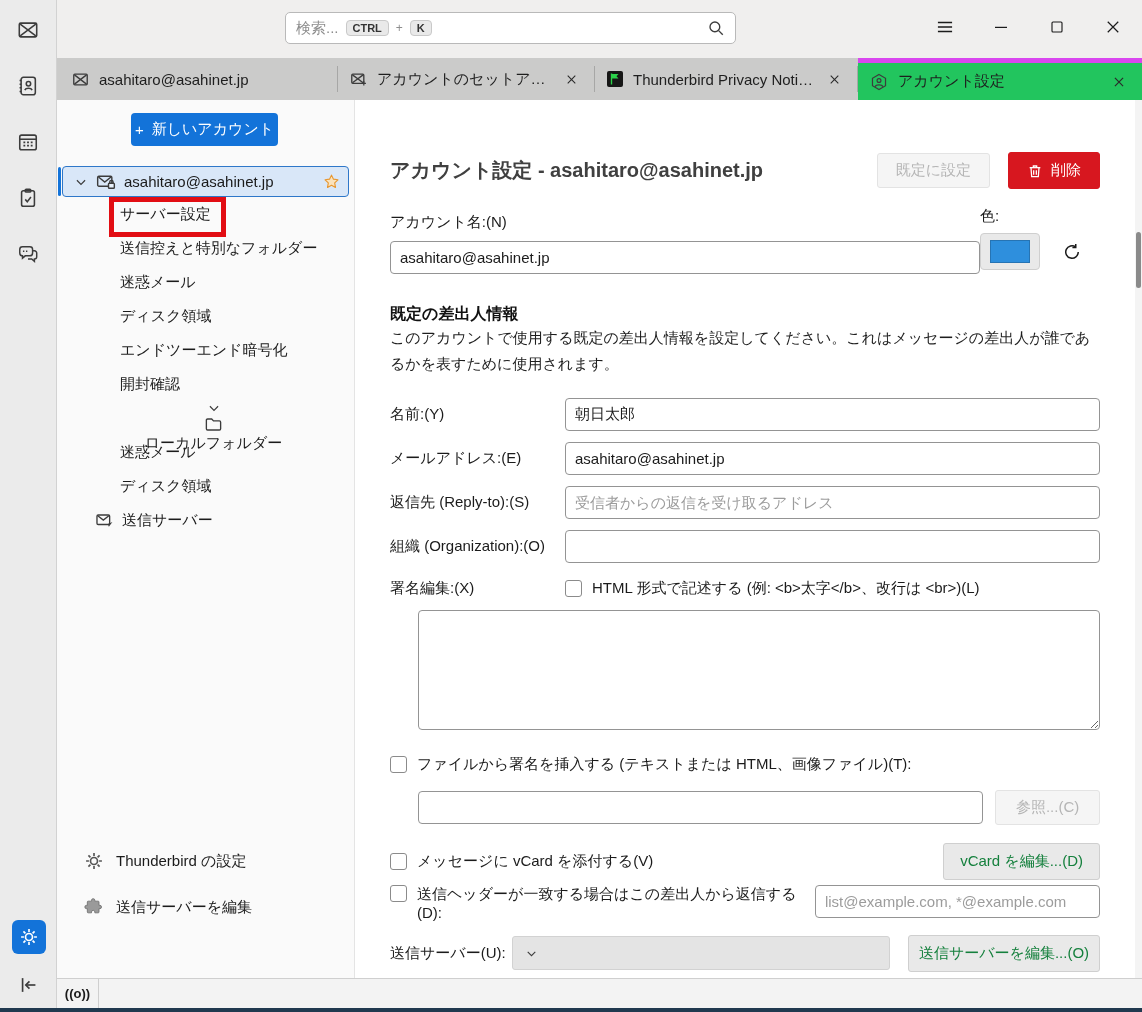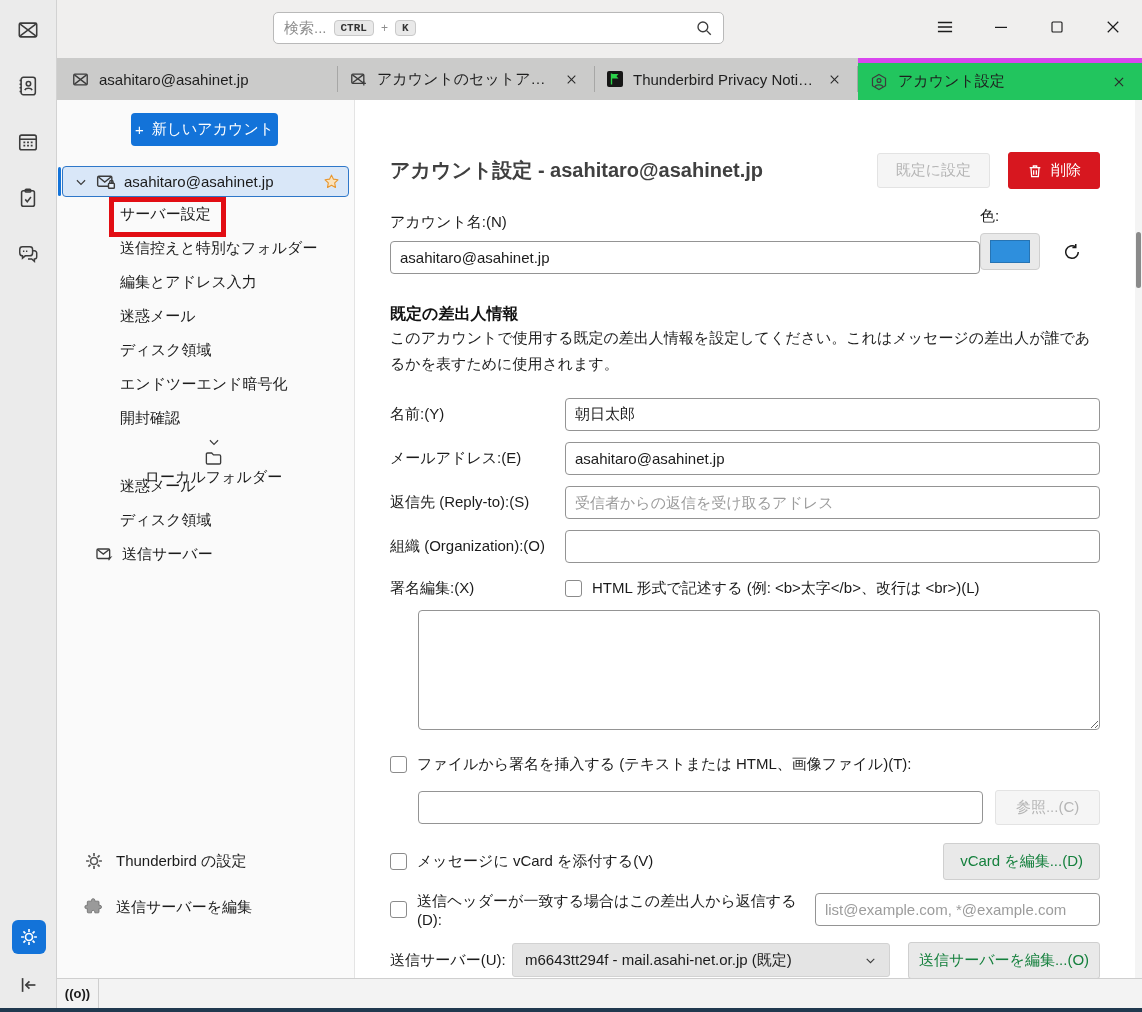--- a/index.html
+++ b/index.html
@@ -11,23 +11,23 @@
   .rail { position:absolute; left:0; top:0; width:57px; height:100%; background:#ebebeb; border-right:1px solid #d2d2d2; z-index:5; }
   .rail-top { display:flex; flex-direction:column; align-items:center; gap:22px; padding-top:13px; }
   .rail-btn { width:34px; height:34px; display:flex; align-items:center; justify-content:center; border-radius:6px; cursor:pointer; }
   .rail-btn svg { stroke:#3c3c3c; }
   .rail-bottom { position:absolute; bottom:6px; left:0; width:57px; display:flex; flex-direction:column; align-items:center; gap:14px; }
   .rail-btn.active { background:#1373d9; }
   .rail-btn.active svg { stroke:#fff; }
 
   
   .toolbar { position:absolute; left:57px; top:0; right:0; height:58px; background:#f0efee; }
-  .searchbox { position:absolute; left:216px; top:12px; width:451px; height:32px; background:#fff; border:1px solid #b9b9b9; border-radius:5px; display:flex; align-items:center; padding:0 10px; gap:7px; }
+  .searchbox { position:absolute; left:228px; top:12px; width:451px; height:32px; background:#fff; border:1px solid #b9b9b9; border-radius:5px; display:flex; align-items:center; padding:0 10px; gap:7px; }
   .search-ph { color:#8d8d8d; }
-  .kbd { background:#e9e9e9; border:1px solid #c9c9c9; border-radius:4px; font-size:11px; font-weight:bold; padding:1px 6px; color:#333;font-family:Liberation Mono, monospace; }
+  .kbd { background:#e9e9e9; border:1px solid #c9c9c9; border-radius:4px; font-size:11px; font-weight:bold; padding:1px 6px; color:#333; }
   .kbd-plus { color:#8d8d8d; font-size:12px; }
   .search-mag { margin-left:auto; }
   .winctrls { position:absolute; right:14px; top:10px; display:flex; gap:26px; }
   .winctrl { width:30px; height:34px; display:flex; align-items:center; justify-content:center; cursor:pointer; }
 
   
   .tabbar { position:absolute; left:57px; top:58px; right:0; height:42px; background:#cbcbca; display:flex; align-items:stretch; padding-left:3px; }
   .tab { display:flex; align-items:center; gap:10px; padding:0 12px; min-width:0; cursor:pointer; position:relative; }
   .tab .tlabel { white-space:nowrap; overflow:hidden; text-overflow:ellipsis; color:#1e1e1e; }
   .tab-sep { width:1px; background:#a7a7a6; margin:8px 0; }
@@ -75,21 +75,21 @@
   .chk { appearance:none; -webkit-appearance:none; width:17px; height:17px; border:1px solid #8b8b8b; border-radius:3px; background:#fff; flex:none; cursor:pointer; }
   .chklbl { margin-left:10px; cursor:pointer; }
   .sig-area { margin:12px 0 0 28px; width:682px; height:120px; border:1px solid #949494; border-radius:4px; resize:both; font-family:inherit; font-size:15px; padding:6px; }
   .chkrow { display:flex; align-items:center; margin-top:22px; }
   .filerow { display:flex; align-items:center; margin:16px 0 0 28px; }
   .filerow .txt { width:566px; }
   .filerow .btn-disabled { margin-left:12px; width:105px; padding:7px 0; text-align:center; }
   .btn-gray { background:#e9e9e9; border:1px solid #cfcfcf; color:#15803d; padding:8px 16px; }
   .vcardrow { display:flex; align-items:center; margin-top:18px; }
   .vcardrow .spacer { flex:1; }
-  .catchrow { display:flex; align-items:center; margin-top:12px; }
+  .catchrow { display:flex; margin-top:5px; }
   .catchrow .txt { width:295px; margin-left:8px; }
   .smtprow { display:flex; align-items:center; margin-top:14px; }
   .smtprow .flabel { width:122px; flex:none; }
   .fakeselect { width:378px; height:34px; background:#e4e4e4; border:1px solid #d2d2d2; border-radius:3px; display:flex; align-items:center; padding:0 12px; gap:8px; cursor:pointer; }
   .fakeselect .selval { flex:1; white-space:nowrap; overflow:hidden; }
   .smtprow .btn-gray { margin-left:18px; width:192px; text-align:center; padding:8px 0; }
 
   
   .statusbar { position:absolute; left:57px; right:0; bottom:0; height:30px; background:#f3f3f3; border-top:1px solid #cfcfcf; display:flex; align-items:stretch; }
   .status-cell { width:42px; display:flex; align-items:center; justify-content:center; border-right:1px solid #cfcfcf; font-weight:bold; font-size:13px; color:#1b1b1b; cursor:pointer; }
@@ -306,23 +306,20 @@
             <path d="M12 3l2.8 5.7 6.3.9-4.6 4.4 1.1 6.3-5.6-3-5.6 3 1.1-6.3L2.9 9.6l6.3-.9z"></path>
           </svg>
         </span>
     </div>
 
     <div class="tree-item">
         <span>サーバー設定</span>
       </div>
     <div class="tree-item">
         <span>送信控えと特別なフォルダー</span>
-      </div>
-    <div class="tree-item">
-        <span>編集とアドレス入力</span>
       </div>
     <div class="tree-item">
         <span>迷惑メール</span>
       </div>
     <div class="tree-item">
         <span>ディスク領域</span>
       </div>
     <div class="tree-item">
         <span>エンドツーエンド暗号化</span>
       </div>
@@ -465,21 +462,20 @@
 
     <div class="catchrow">
       <input type="checkbox" class="chk" style="">
       <span class="chklbl">送信ヘッダーが一致する場合はこの差出人から返信する(D):</span>
       <input class="txt" placeholder="list@example.com, *@example.com" style="">
     </div>
 
     <div class="smtprow">
       <span class="flabel">送信サーバー(U):</span>
       <div class="fakeselect">
-        <span class="selval">m6643tt294f - mail.asahi-net.or.jp (既定)</span>
         <span>
             <svg width="13" height="13" viewBox="0 0 24 24" fill="none" stroke="#3c3c3c" stroke-width="2">
               <path d="M5 9l7 7 7-7"></path>
             </svg>
           </span>
       </div>
       <button class="btn btn-gray">送信サーバーを編集...(O)</button>
     </div>
   </div>
 

